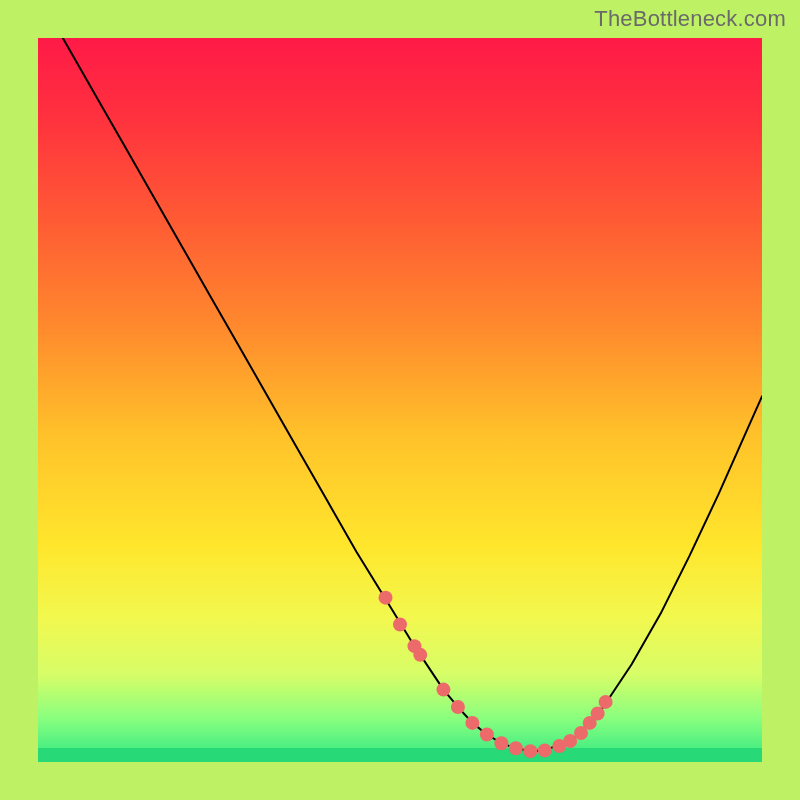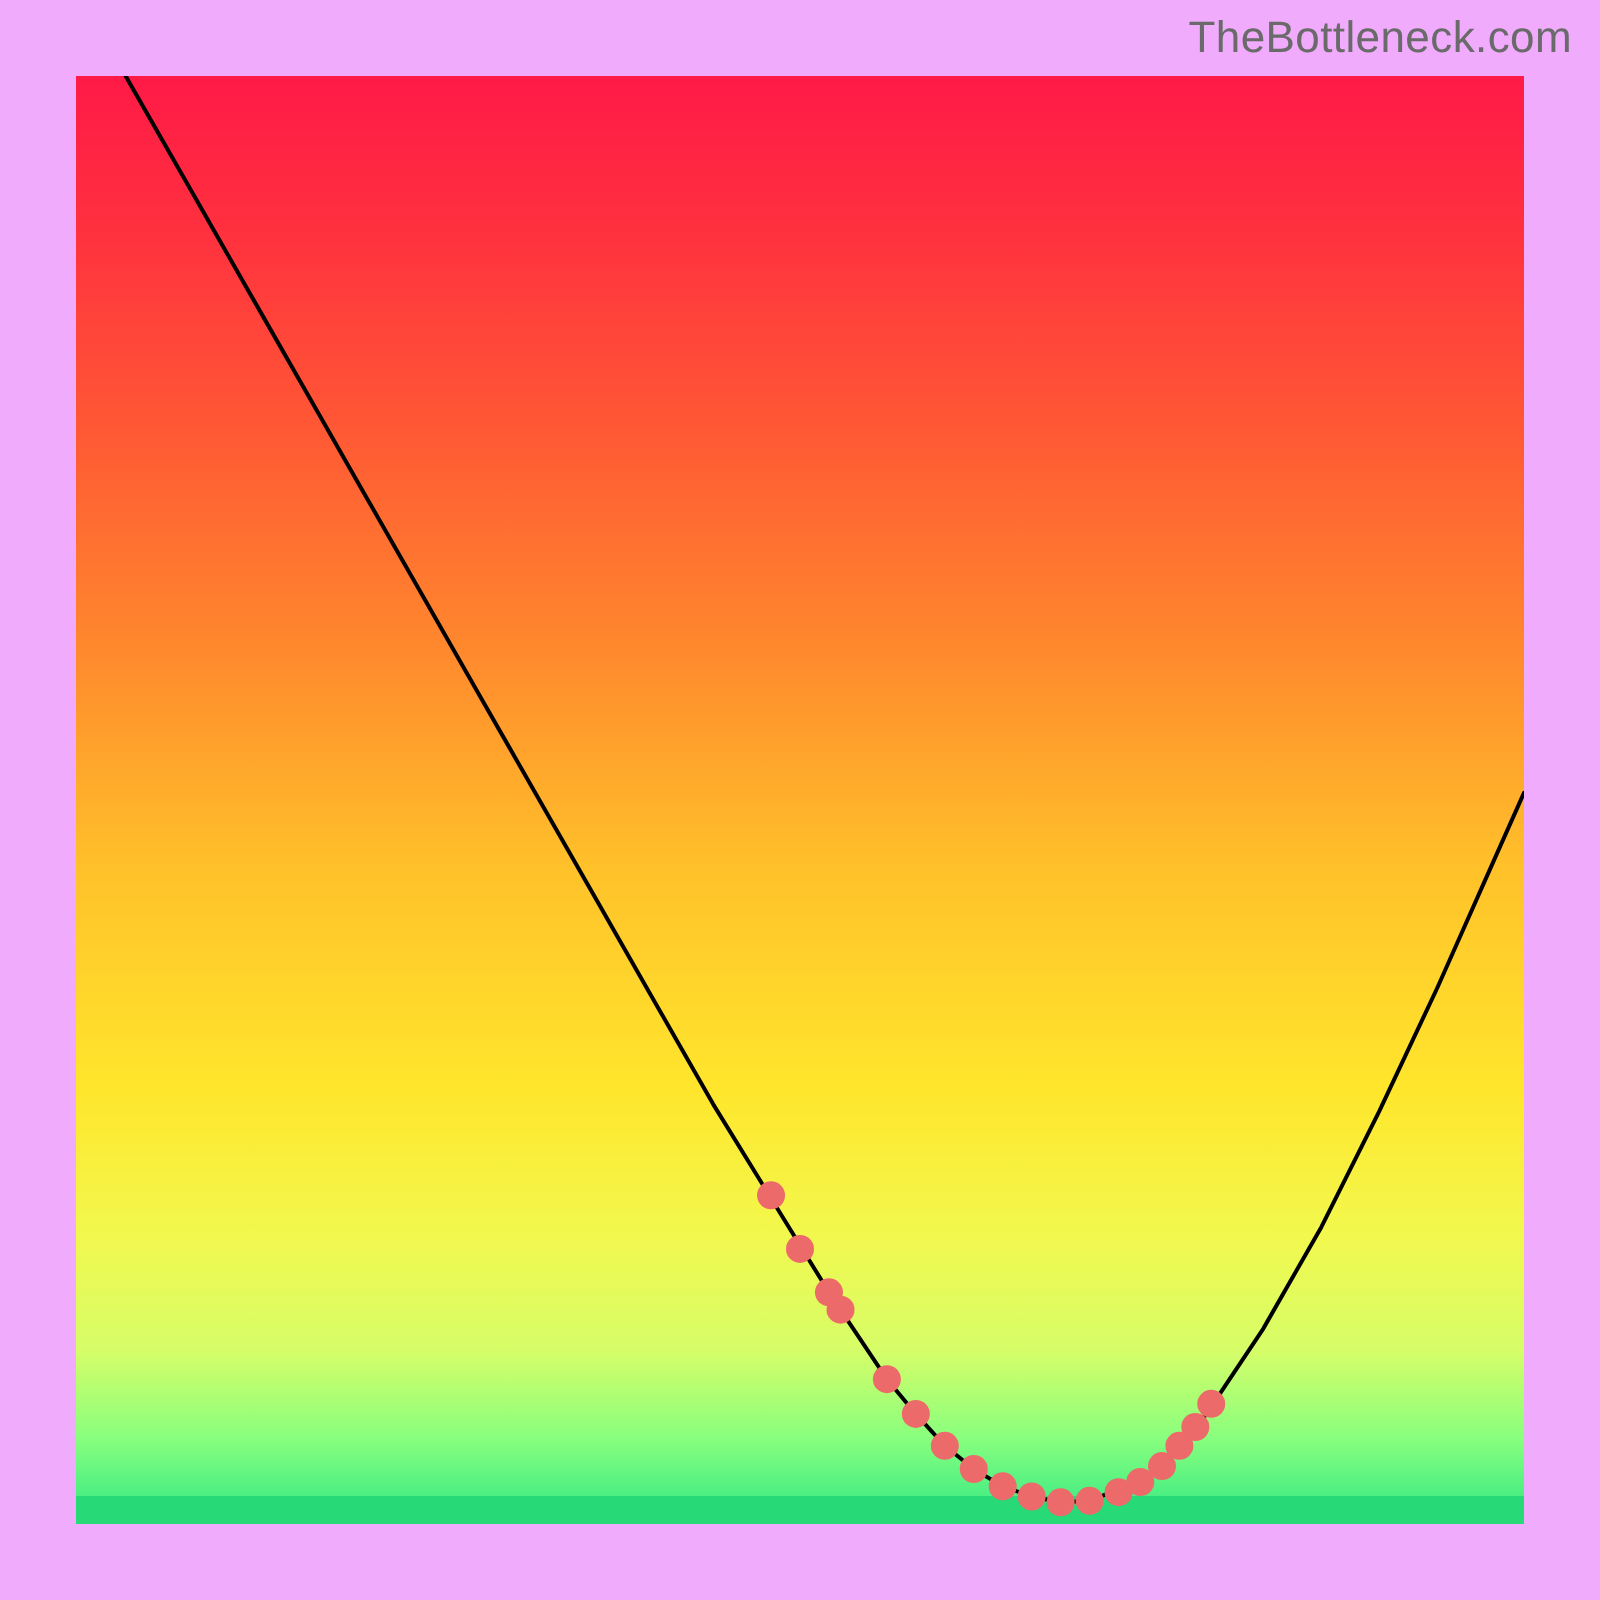--- a/index.html
+++ b/index.html
@@ -7,21 +7,21 @@
     padding: 0;
     width: 800px;
     height: 800px;
     background: #000;
     overflow: hidden;
   }
   .container {
     position: relative;
     width: 800px;
     height: 800px;
-    background: #f0abfc;
+    background: #bef264;
   }
   .watermark {
     position: absolute;
     top: 6px;
     right: 14px;
     font-family: Arial, Helvetica, sans-serif;
     font-size: 22px;
     color: #6a6a6a;
     letter-spacing: 0.2px;
     z-index: 10;

